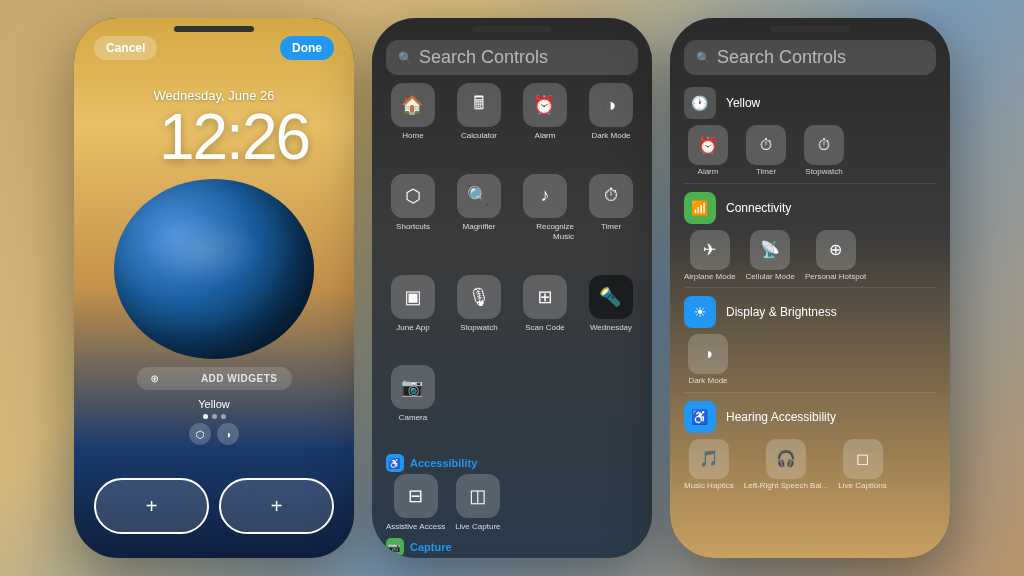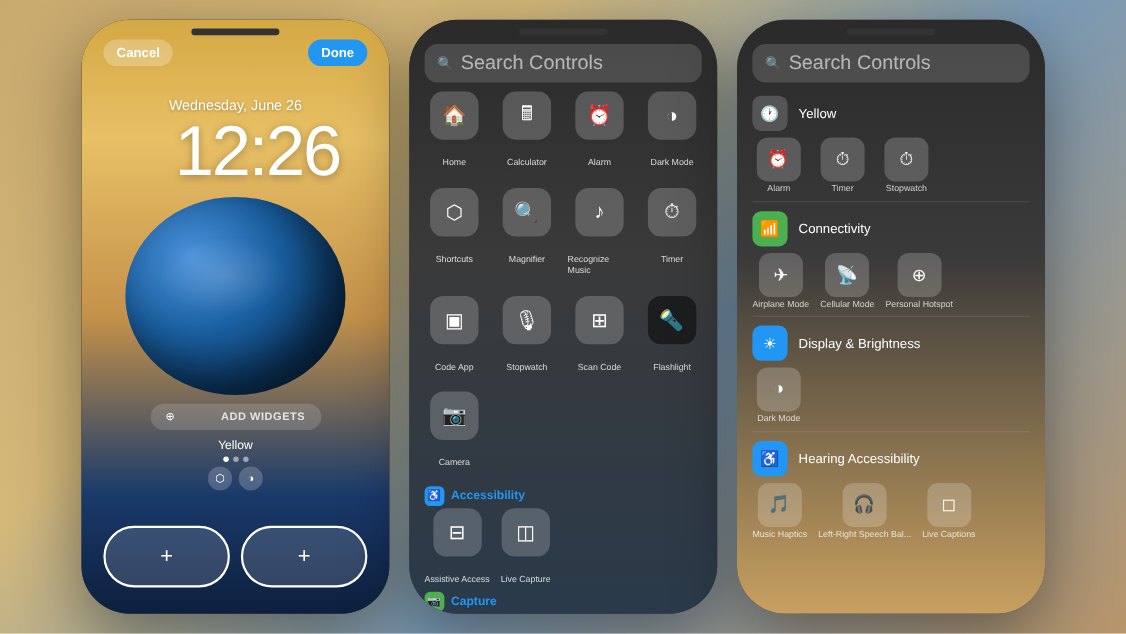--- a/index.html
+++ b/index.html
@@ -255,23 +255,22 @@
       display: flex;
       align-items: center;
       justify-content: center;
       color: white;
       font-size: 18px;
     }
 
     .control-label {
       color: rgba(255,255,255,0.8);
       font-size: 8px;
-      text-align: left;
+      text-align: right;
       line-height: 1.2;
-      margin-top: 12px;
     }
 
     .section-label {
       color: #2196F3;
       font-size: 11px;
       font-weight: 600;
       padding: 6px 14px 2px;
       display: flex;
       align-items: center;
       gap: 6px;
@@ -436,33 +435,33 @@
       <div class="control-item">
         <div class="control-icon-circle">♪</div>
         <span class="control-label">Recognize Music</span>
       </div>
       <div class="control-item">
         <div class="control-icon-circle">⏱</div>
         <span class="control-label">Timer</span>
       </div>
       <div class="control-item">
         <div class="control-icon-circle">▣</div>
-        <span class="control-label">Code App</span>
+        <span class="control-label">June App</span>
       </div>
       <div class="control-item">
         <div class="control-icon-circle">🎙</div>
         <span class="control-label">Stopwatch</span>
       </div>
       <div class="control-item">
         <div class="control-icon-circle">⊞</div>
         <span class="control-label">Scan Code</span>
       </div>
       <div class="control-item">
         <div class="control-icon-circle" style="background:rgba(0,0,0,0.5);">🔦</div>
-        <span class="control-label">Flashlight</span>
+        <span class="control-label">Wednesday</span>
       </div>
       <div class="control-item">
         <div class="control-icon-circle">📷</div>
         <span class="control-label">Camera</span>
       </div>
     </div>
     <div class="section-label">
       <div class="section-icon">♿</div>
       <span>Accessibility</span>
     </div>

